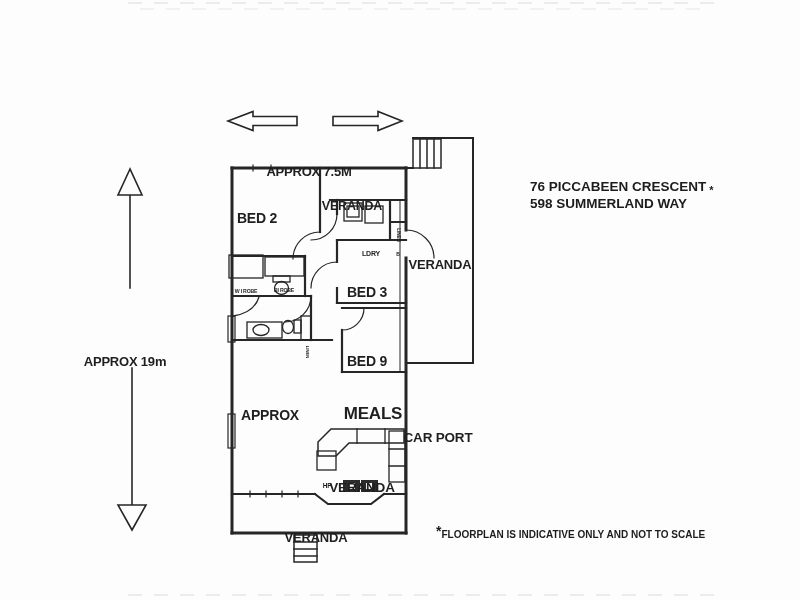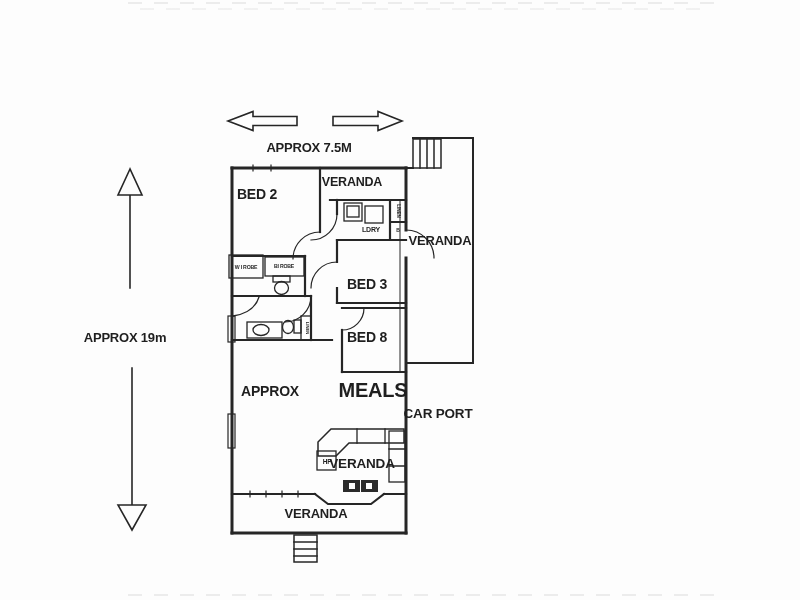--- a/index.html
+++ b/index.html
@@ -2,21 +2,21 @@
 <html><head>
 <meta charset="utf-8">
 <style>
   html,body{margin:0;padding:0;}
   #stage{
     position:relative;width:800px;height:600px;background:#fdfdfd;
     font-family:"Liberation Sans","DejaVu Sans",sans-serif;overflow:hidden;
   }
   .label{
     position:absolute;transform:translate(-50%,-50%);
-    font-weight:bold;color:#1f1f1f;white-space:nowrap;letter-spacing:-0.2px;
+    font-weight:bold;color:#1f1f1f;white-space:nowrap;letter-spacing:-0.2px;margin-top:24px;
   }
   .label.vert{writing-mode:vertical-rl;letter-spacing:0;}
   .addr{
     position:absolute;left:530px;top:179px;font-weight:bold;font-size:13.5px;
     color:#1c1c1c;line-height:15.5px;white-space:nowrap;
   }
   .addr .star{font-size:11px;position:relative;top:3px;margin-left:3px;}
   .footnote{
     position:absolute;left:436px;top:523px;color:#1c1c1c;white-space:nowrap;
   }
@@ -133,28 +133,35 @@
   </svg>
 
   <div class="label" style="left:309px;top:147px;font-size:13px;">APPROX 7.5M</div>
   <div class="label" style="left:125px;top:337px;font-size:13px;">APPROX 19m</div>
 
   <div class="label" style="left:257px;top:194px;font-size:14px;">BED 2</div>
   <div class="label" style="left:352px;top:182px;font-size:12.5px;">VERANDA</div>
   <div class="label" style="left:371px;top:229px;font-size:7px;">LDRY</div>
   <div class="label vert" style="left:398px;top:211px;font-size:4.5px;">LINEN</div>
   <div class="label" style="left:398px;top:230px;font-size:5px;">B</div>
-  <div class="label" style="left:367px;top:284px;font-size:14px;">BED 3</div>
-  <div class="label" style="left:367px;top:337px;font-size:14px;">BED 8</div>
+  <div class="label" style="left:367px;top:268px;font-size:14px;">BED 3</div>
+  <div class="label" style="left:367px;top:337px;font-size:14px;">BED 9</div>
   <div class="label" style="left:440px;top:240px;font-size:13px;">VERANDA</div>
   <div class="label" style="left:246px;top:267px;font-size:5.2px;">W I ROBE</div>
   <div class="label" style="left:284px;top:266px;font-size:5.2px;">BI ROBE</div>
   <div class="label vert" style="left:307px;top:328px;font-size:4.2px;">LINEN</div>
   <div class="label" style="left:270px;top:391px;font-size:14px;">APPROX</div>
-  <div class="label" style="left:349px;top:390px;font-size:20px;padding-left:48px;">MEALS</div>
+  <div class="label" style="left:349px;top:390px;font-size:17px;padding-left:48px;">MEALS</div>
   <div class="label" style="left:438px;top:413px;font-size:13.5px;">CAR PORT</div>
   <div class="label" style="left:327px;top:461px;font-size:6.5px;">HP</div>
   <div class="label" style="left:362px;top:463px;font-size:13.5px;">VERANDA</div>
   <div class="label" style="left:316px;top:513px;font-size:13px;">VERANDA</div>
 
+  <div class="addr">
+    <div><span>76 PICCABEEN CRESCENT</span><span class="star">*</span></div>
+    <div>598 SUMMERLAND WAY</div>
+  </div>
 
+  <div class="footnote">
+    <span class="star">*</span><span class="txt">FLOORPLAN IS INDICATIVE ONLY AND NOT TO SCALE</span>
+  </div>
 
 </div>
 
 </body></html>

